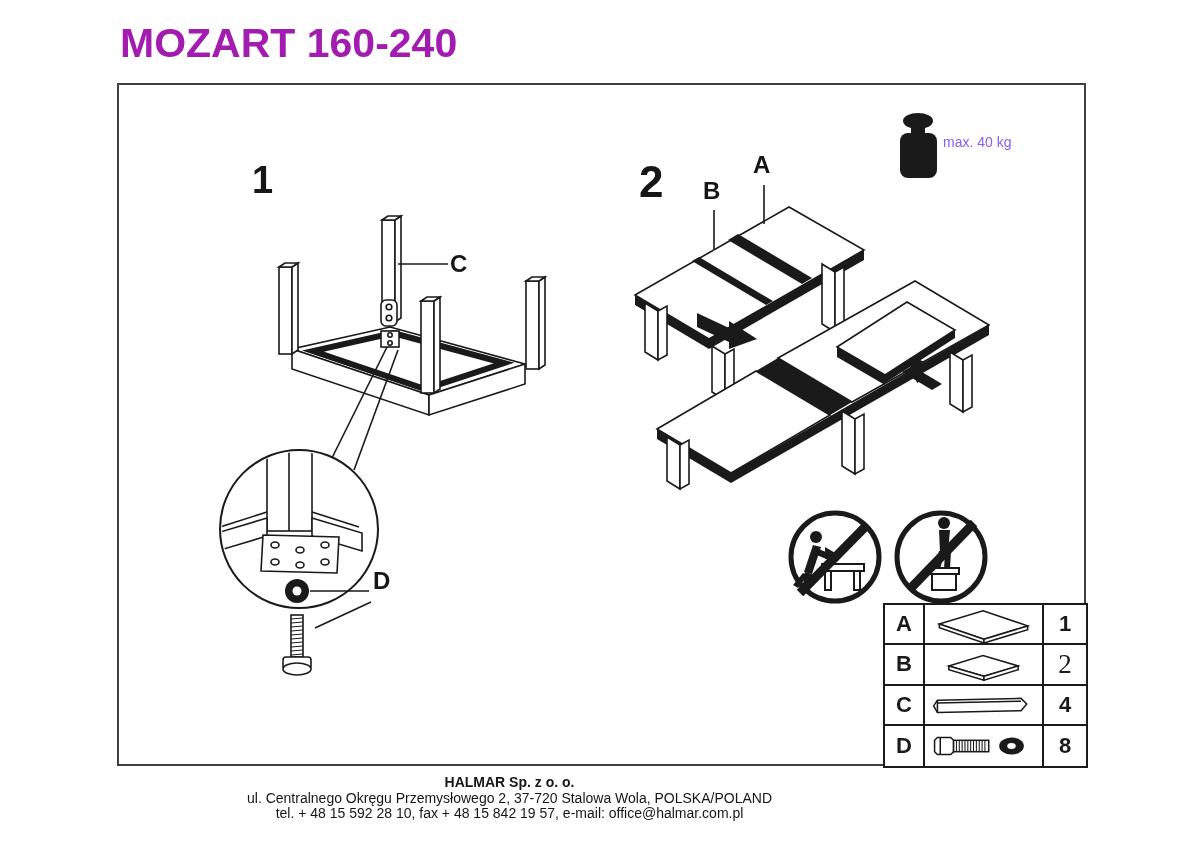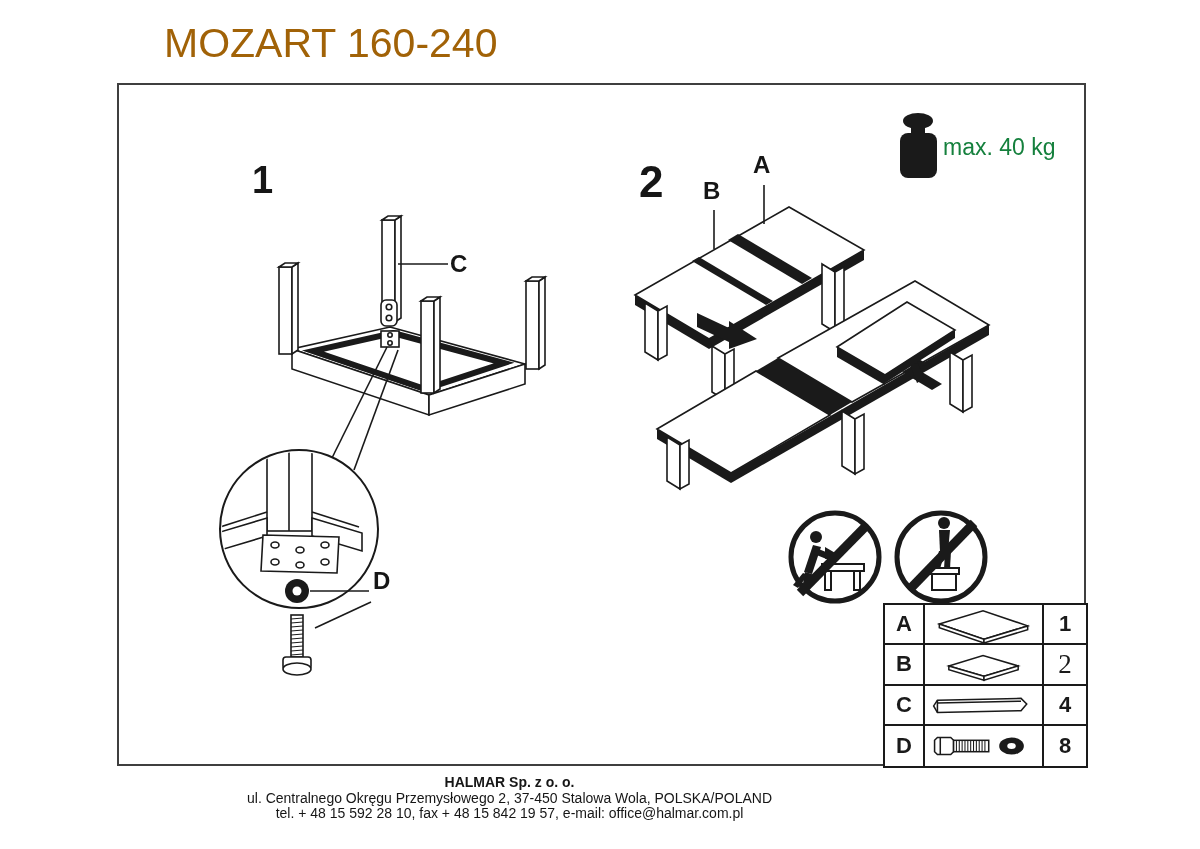--- a/index.html
+++ b/index.html
@@ -1,23 +1,23 @@
 <!DOCTYPE html>
 <html><head>
 <meta charset="utf-8">
 <style>
   html,body{margin:0;padding:0;background:#fff;}
   body{width:1200px;height:849px;position:relative;font-family:"Liberation Sans",sans-serif;color:#1a1a1a;overflow:hidden;}
   .abs{position:absolute;}
-  .page-title{left:120px;top:20px;font-size:41px;font-weight:normal;letter-spacing:0px;color:#a16207;margin-left:44px;}
+  .page-title{left:120px;top:20px;font-size:41px;font-weight:bold;letter-spacing:0px;color:#a21caf;}
   .frame{left:117px;top:83px;width:969px;height:683px;border:2px solid #3f3f3f;box-sizing:border-box;}
   .art{left:0;top:0;width:965px;height:679px;}
   .step-num{font-weight:bold;color:#161616;}
   .callout{font-weight:bold;font-size:24px;color:#161616;}
-  .weight-label{font-size:23px;color:#15803d;}
+  .weight-label{font-size:14px;color:#8b5cf6;}
   .parts-table{left:764px;top:518px;width:201px;height:161px;display:grid;grid-template-columns:40px 119px 42px;grid-template-rows:1fr 1fr 1fr 1fr;border:2px solid #1a1a1a;background:#fff;}
   .pcell{border-right:2px solid #1a1a1a;border-bottom:2px solid #1a1a1a;display:flex;align-items:center;justify-content:center;overflow:hidden;}
   .pcell.cr{border-right:none;}
   .pcell.cb{border-bottom:none;}
   .pletter{font-size:22px;font-weight:bold;}
   .pqty{font-size:22px;font-weight:bold;}
   .pqty.serif{font-family:"Liberation Serif",serif;font-weight:400;font-size:27px;}
   .footer{left:0;top:775px;width:1019px;text-align:center;font-size:14px;line-height:15.5px;color:#161616;}
   .footer .co{font-weight:bold;}
   svg .ln{stroke:#1a1a1a;stroke-width:1.6;fill:none;}
@@ -263,15 +263,15 @@
         <ellipse class="bk" cx="88" cy="20" rx="13" ry="9"></ellipse>
         <ellipse cx="88" cy="20" rx="4.5" ry="3.2" fill="#fff"></ellipse>
       </svg>
     </div>
     <div class="pcell cr cb pqty">8</div>
   </div>
 </div>
 
 <div class="abs footer">
   <div class="co">HALMAR Sp. z o. o.</div>
-  <div>ul. Centralnego Okręgu Przemysłowego 2, 37-450 Stalowa Wola, POLSKA/POLAND</div>
+  <div>ul. Centralnego Okręgu Przemysłowego 2, 37-720 Stalowa Wola, POLSKA/POLAND</div>
   <div>tel. + 48 15 592 28 10, fax + 48 15 842 19 57, e-mail: office@halmar.com.pl</div>
 </div>
 
 </body></html>

